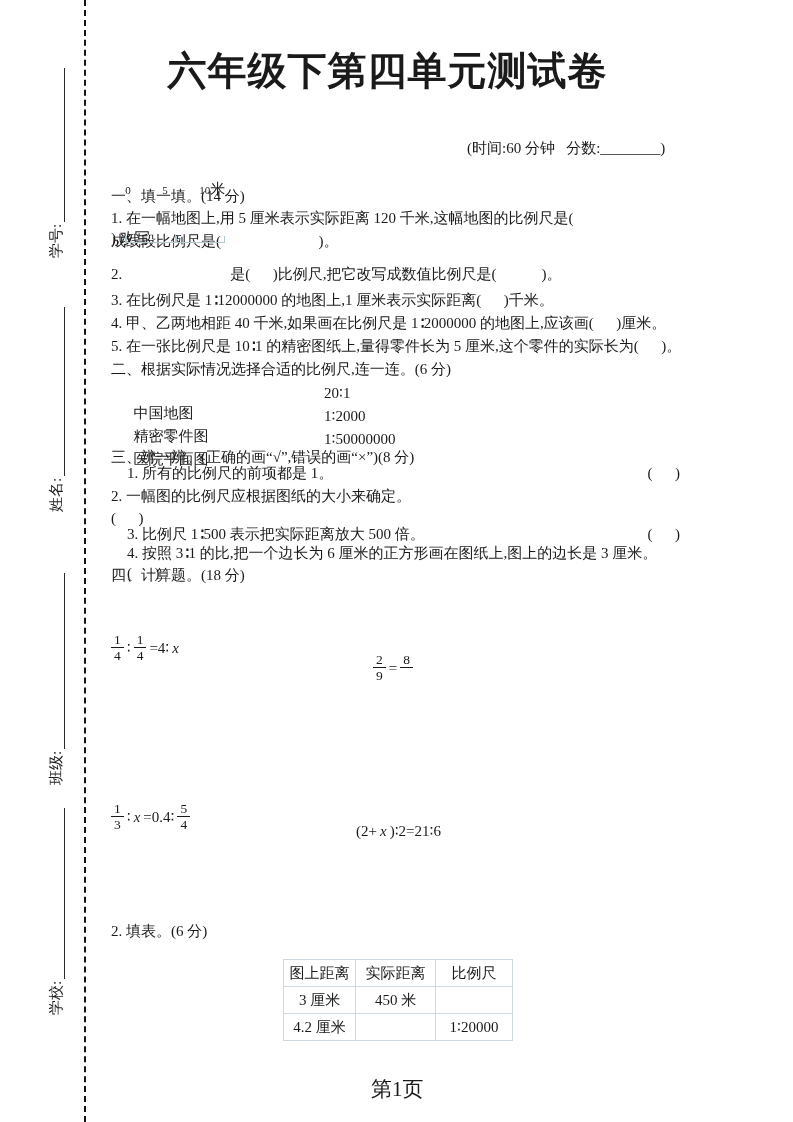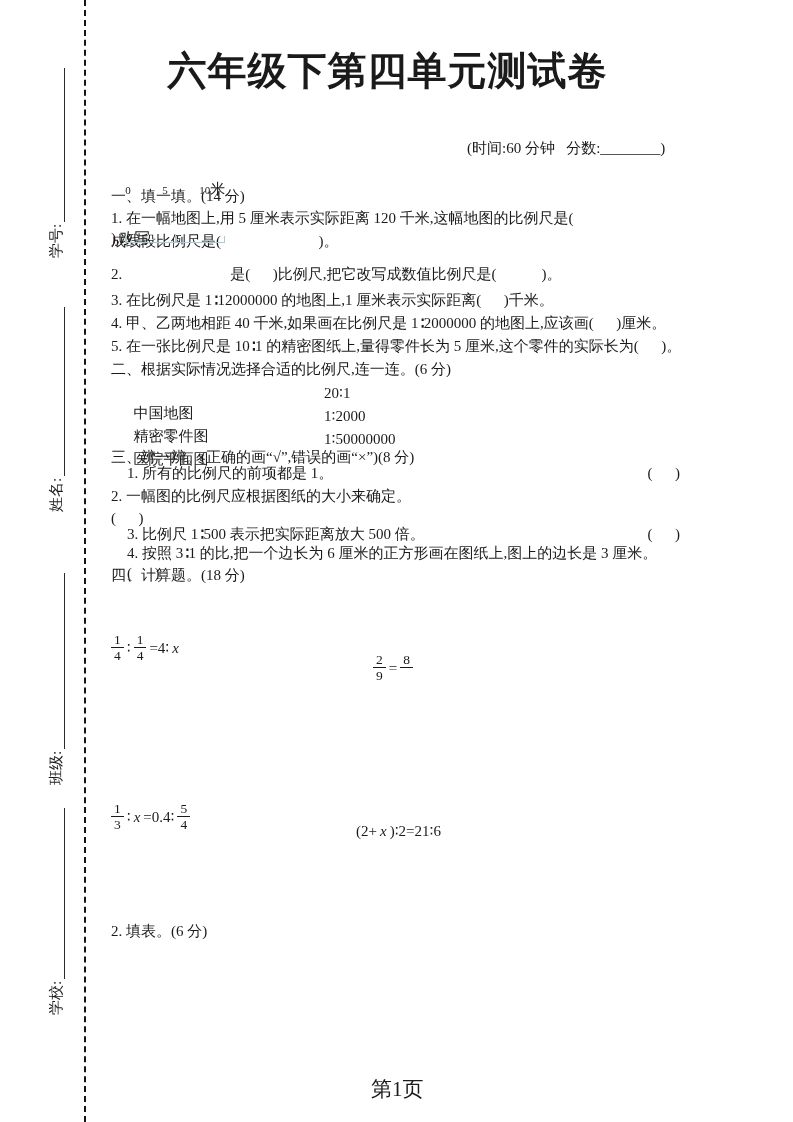--- a/index.html
+++ b/index.html
@@ -161,18 +161,37 @@
         <span>=0.4∶</span>
         <span class="frac"><span class="fn">5</span><span class="fd">4</span></span>
       </span>
       <span class="eq" style="left:245px">
         <span>(2+</span><span class="var">x</span><span>)∶2=21∶6</span>
       </span>
     </div>
 
     <div class="line" style="top:921px">2. 填表。(6 分)</div>
 
+    <table class="fill-table" style="top:959px">
+      <tbody>
+          <tr>
+        <th class="c0">图上距离</th>
+        <th class="c1">实际距离</th>
+        <th class="c2">比例尺</th>
+      </tr>
+      <tr>
+        <td class="c0">3 厘米</td>
+        <td class="c1">450 米</td>
+        <td class="c2"></td>
+      </tr>
+      <tr>
+        <td class="c0">4.2 厘米</td>
+        <td class="c1"></td>
+        <td class="c2">1∶20000</td>
+      </tr>
+    </tbody>
+      </table>
 
   </div>
 
   <div class="footer">第1页</div>
 
 </div>
 
 </body></html>

